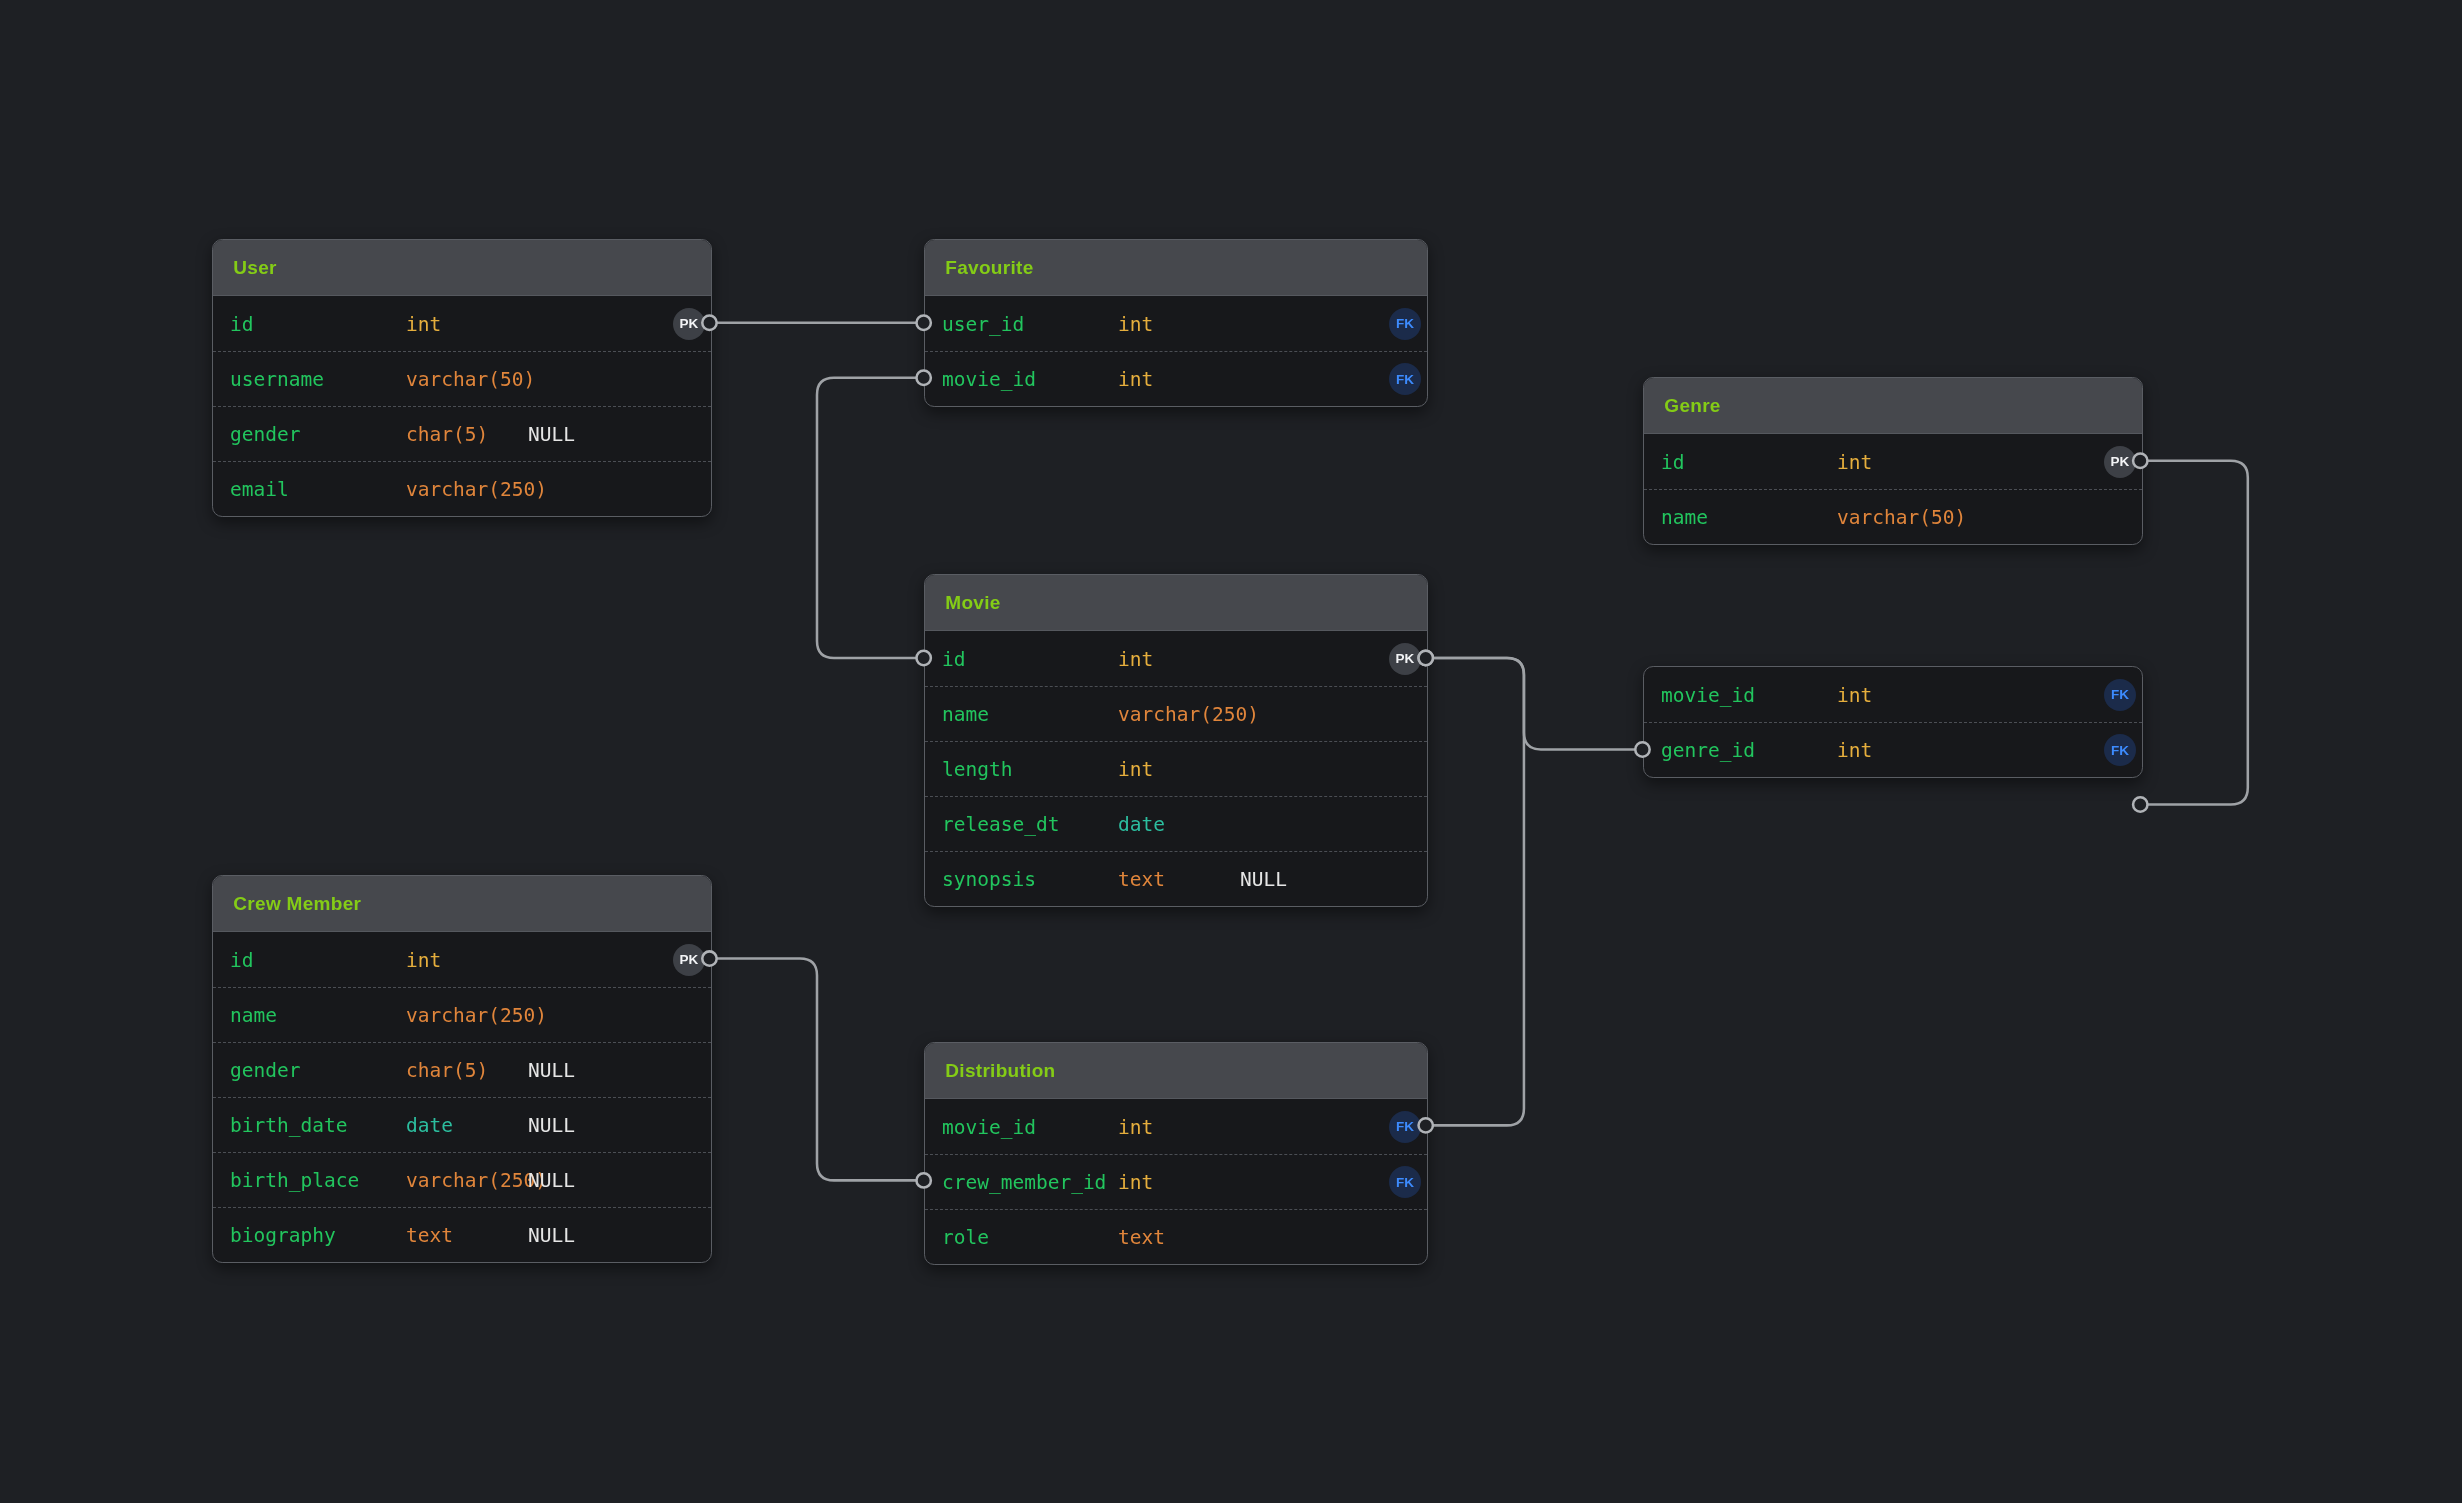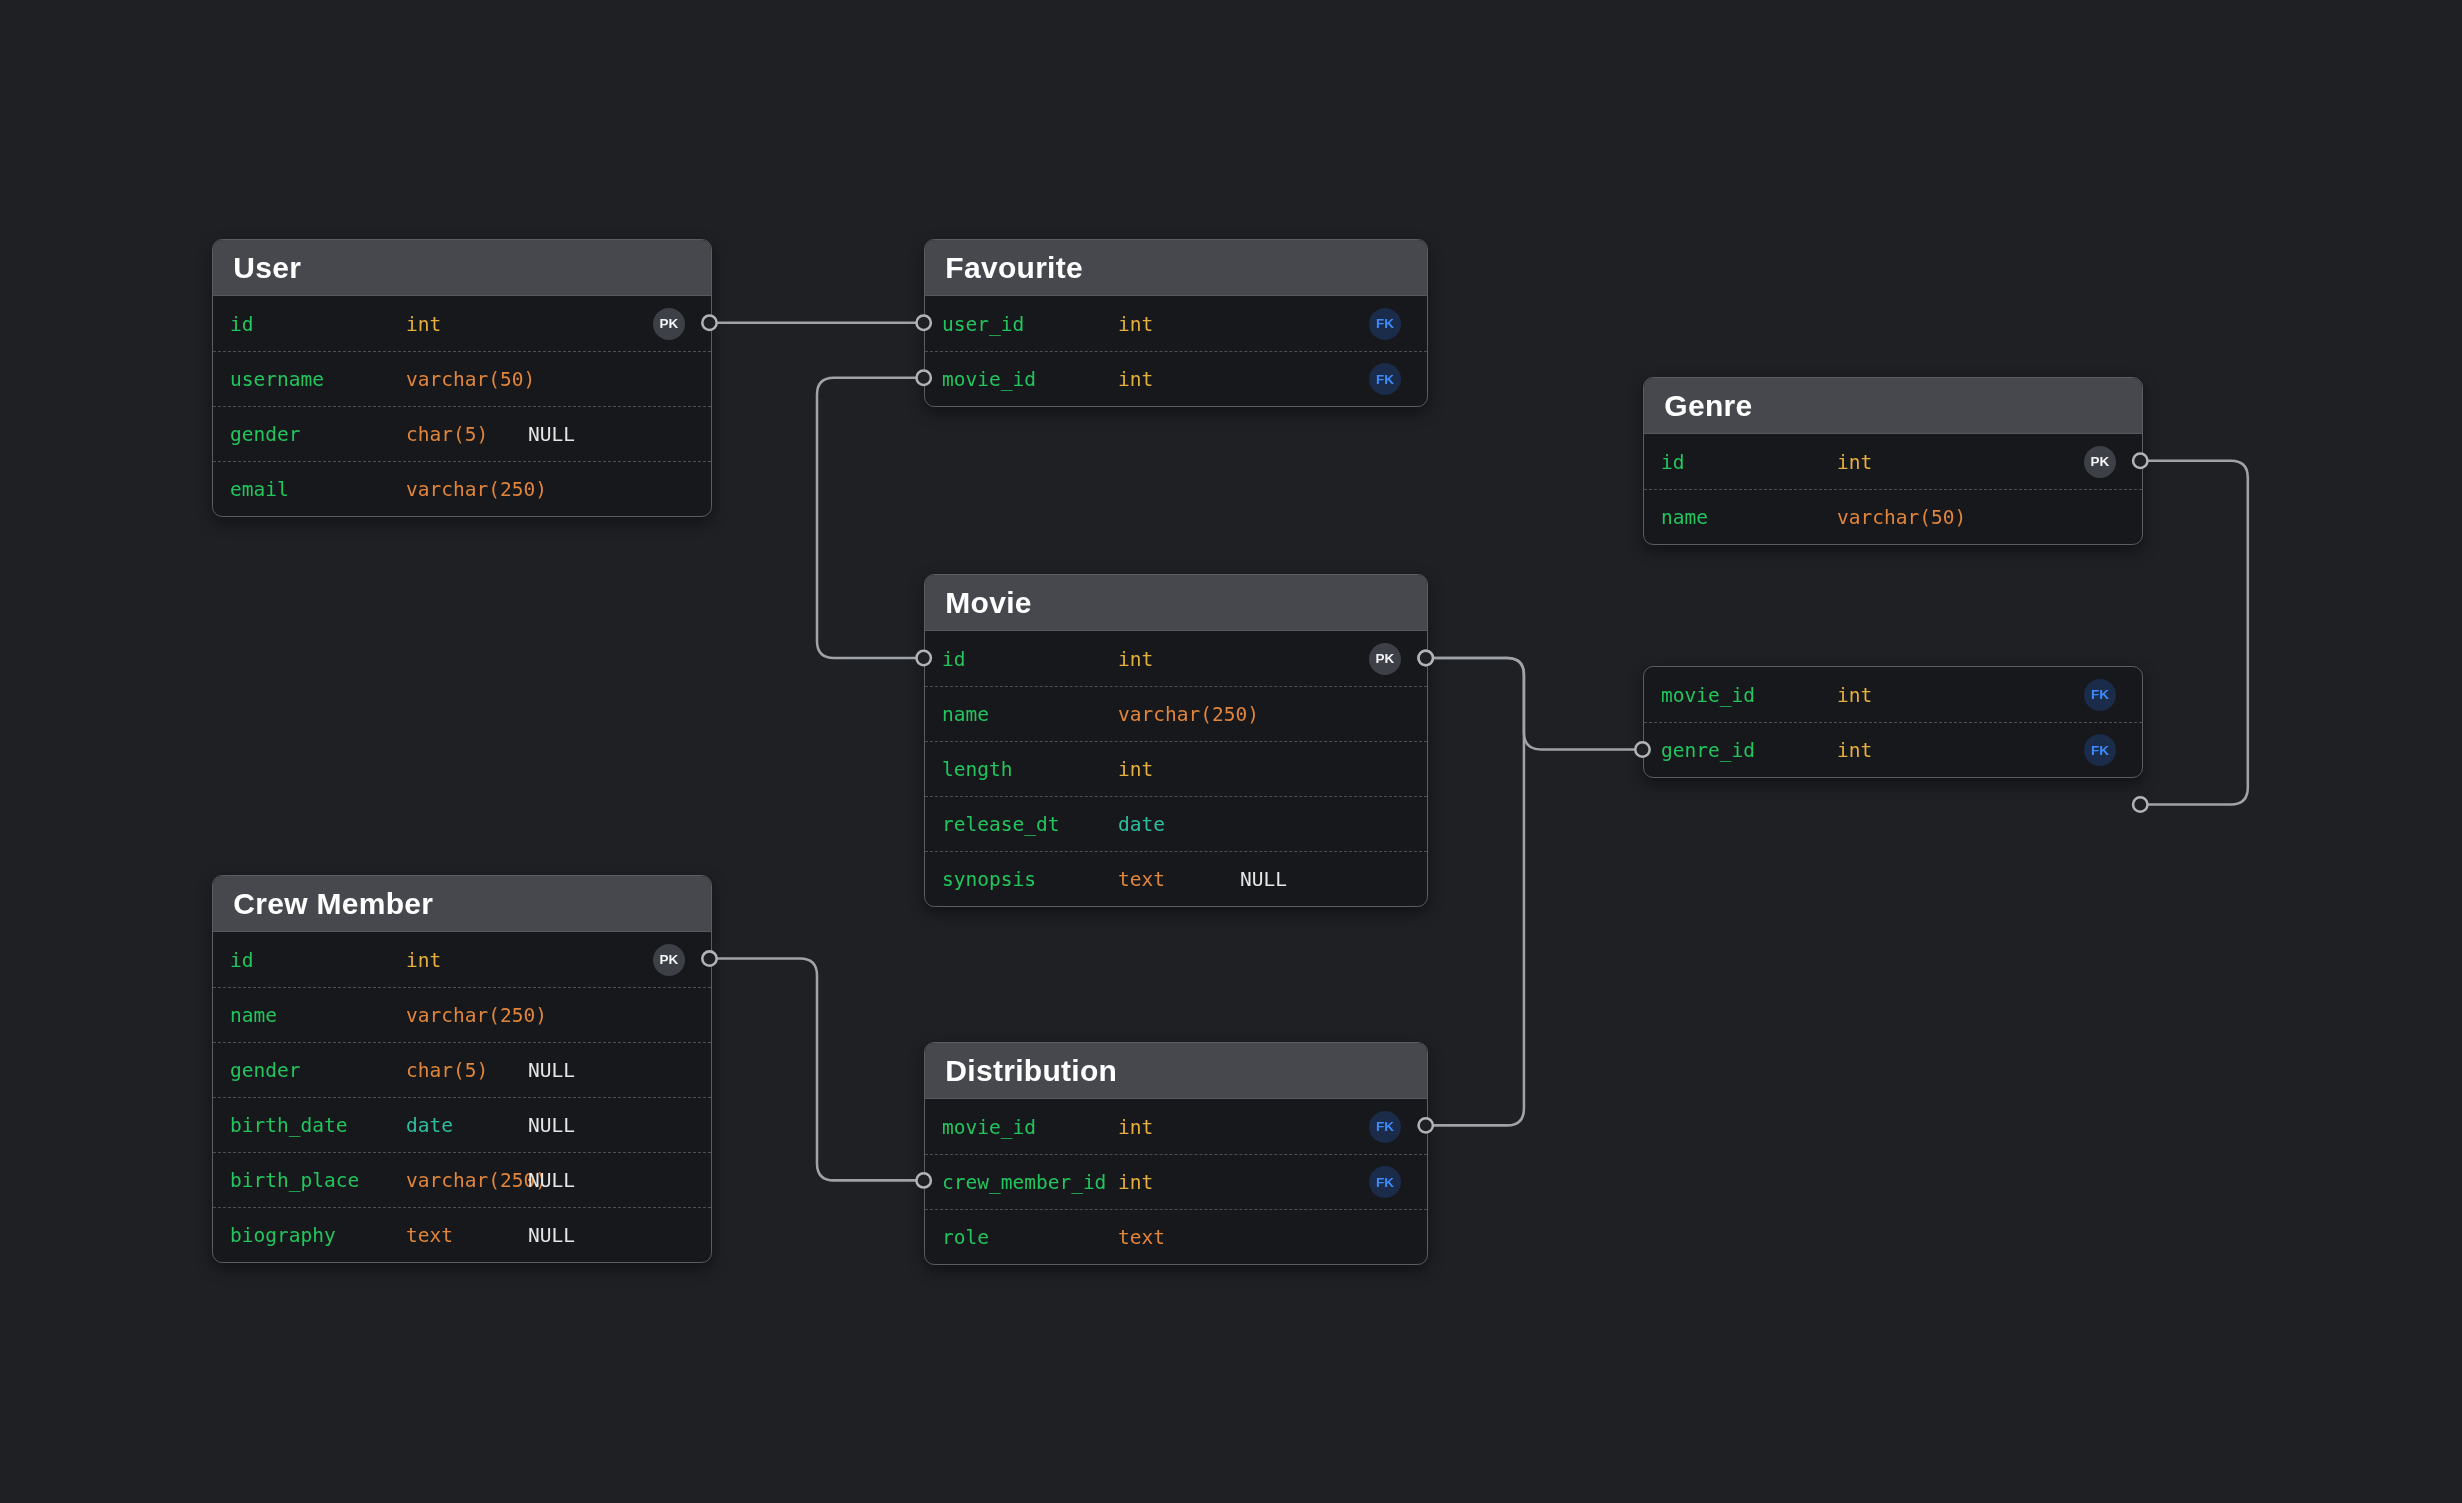--- a/index.html
+++ b/index.html
@@ -2,28 +2,28 @@
 <html style="font-size:13.5px"><head>
 <meta charset="utf-8">
 <style>
   html,body{margin:0;padding:0;background:#1e2024;}
   .canvas{position:relative;width:2462px;height:1504px;background:#1e2024;overflow:hidden;
           font-family:"DejaVu Sans Mono",monospace;}
   .table{position:absolute;background:#17181b;border:0.8px solid #5a5d63;border-radius:10.2px;
          overflow:hidden;box-shadow:0 5.1px 15.2px rgba(0,0,0,.45);}
   .thead{height:56px;background:#46484d;display:flex;align-items:center;padding:0 20.3px;
          border-bottom:0.8px solid #55585e;box-sizing:border-box;}
-  .ttitle{font-family:"Liberation Sans",sans-serif;font-weight:700;font-size:30px;color:#ffffff;
+  .ttitle{font-family:"Liberation Sans",sans-serif;font-weight:700;font-size:19px;color:#84cc16;
           letter-spacing:0.3px;}
   .trow{position:relative;height:55px;box-sizing:border-box;}
   .trow + .trow{border-top:0.8px dashed #4b4e54;}
   .fname{position:absolute;left:17px;top:50%;transform:translateY(-50%);font-size:19.5px;color:#22c55e;white-space:nowrap;}
   .ftype{position:absolute;left:193px;top:50%;transform:translateY(-50%);font-size:19.5px;white-space:nowrap;}
   .fnull{position:absolute;left:315px;top:50%;transform:translateY(-50%);font-size:19.5px;color:#e5e5e5;}
-  .badge{position:absolute;right:26px;top:50%;transform:translateY(-50%);width:32px;height:32px;
+  .badge{position:absolute;right:6px;top:50%;transform:translateY(-50%);width:32px;height:32px;
          border-radius:50%;display:flex;align-items:center;justify-content:center;
          font-family:"Liberation Sans",sans-serif;font-weight:700;font-size:13.5px;}
   svg.links{position:absolute;left:0;top:0;pointer-events:none;}
   svg.links path{pointer-events:stroke;}
   svg.links circle{pointer-events:all;}
 </style>
 </head>
 <body>
 
 <div class="canvas" style="background: rgb(30, 32, 36);">

